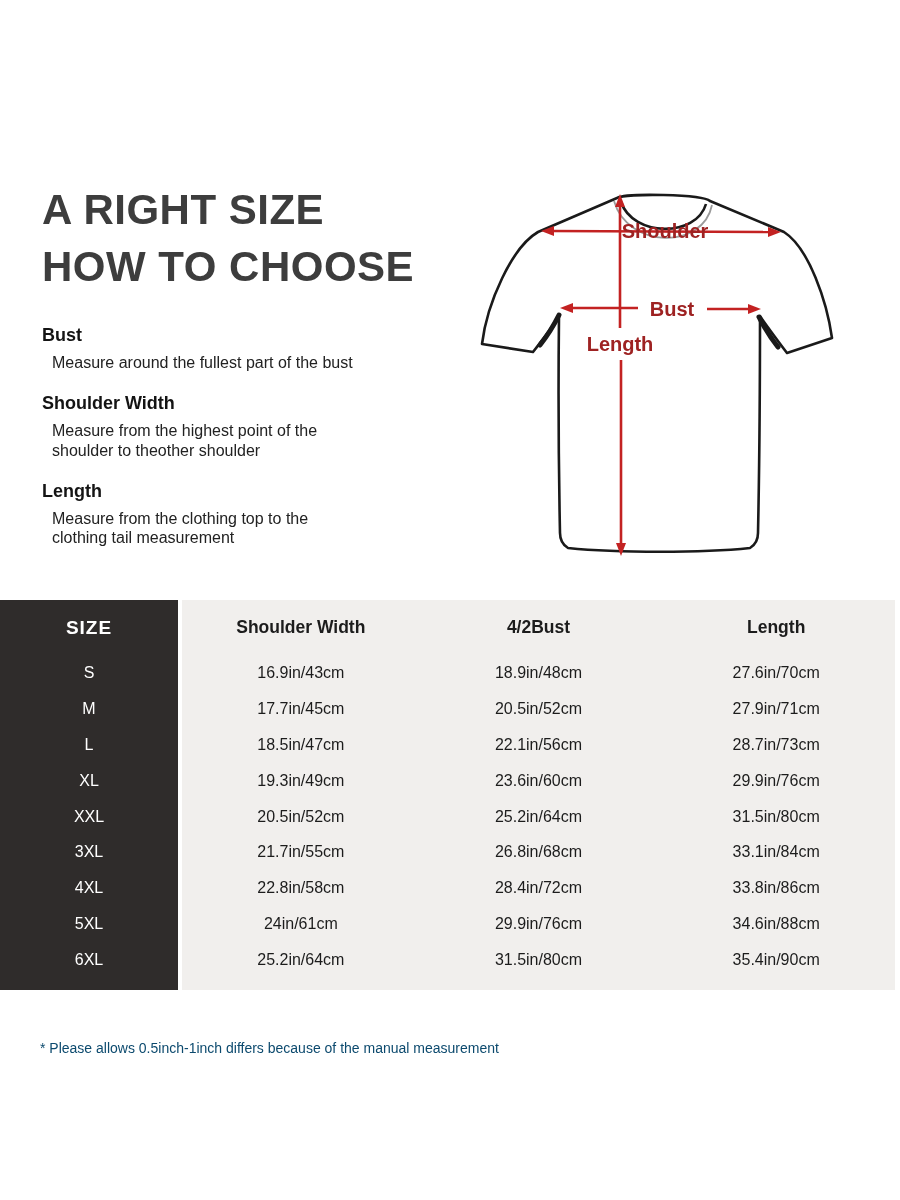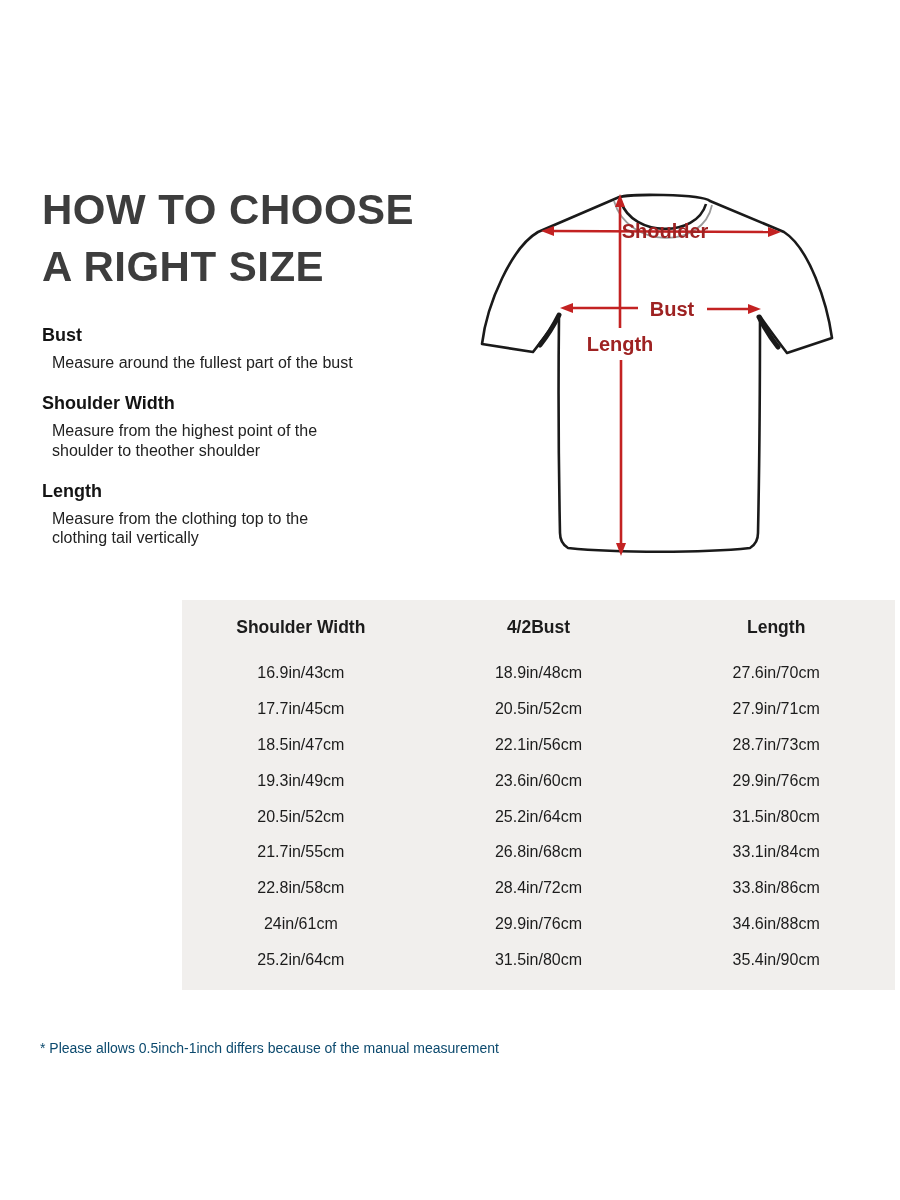--- a/index.html
+++ b/index.html
@@ -44,38 +44,38 @@
   .cell{font-size:16px;font-weight:400;text-align:center;}
   
   .footnote{position:absolute;left:40px;top:1004px;font-size:14px;color:#0c4a6e;margin-top:36px;}
 </style>
 </head>
 <body>
 
 <div class="canvas">
 
   <div class="title">
+    <div>A RIGHT SIZE</div>
     <div>HOW TO CHOOSE</div>
-    <div>A RIGHT SIZE</div>
   </div>
 
   <div class="instructions">
     <div>
       <p class="inst-heading">Bust</p>
       <p class="inst-body">Measure around the fullest part of the bust</p>
     </div>
     <div>
       <p class="inst-heading">Shoulder Width</p>
       <p class="inst-body">Measure from the highest point of the
 shoulder to theother shoulder</p>
     </div>
     <div>
       <p class="inst-heading">Length</p>
       <p class="inst-body">Measure from the clothing top to the
-clothing tail vertically</p>
+clothing tail measurement</p>
     </div>
   </div>
 
   <svg class="diagram" viewBox="0 0 400 390">
 
     <path d="M 147,13
          C 155,8 232,9 240,16
          L 314,47
          C 339,63 357,117 362,153
          L 317,168
@@ -108,20 +108,32 @@
     <text class="red-label" x="202" y="131" text-anchor="middle" fill="#9e2222">Bust</text>
 
     <line class="red-line" x1="150" y1="20" x2="150" y2="143" stroke-width="2.6" stroke="#c32222"></line>
     <line class="red-line" x1="151" y1="175" x2="151" y2="360" stroke-width="2.6" stroke="#c32222"></line>
     <polygon class="red-fill" points="150,9 145,22 155,22" fill="#c32222"></polygon>
     <polygon class="red-fill" points="151,371 146,358 156,358" fill="#c32222"></polygon>
     <text class="red-label" x="150" y="166" text-anchor="middle" fill="#9e2222">Length</text>
   </svg>
 
   <div class="size-table">
+    <div class="dark-col" style="background: rgb(47, 44, 43);">
+      <div class="size-head">SIZE</div>
+      <div class="size-label">S</div>
+      <div class="size-label">M</div>
+      <div class="size-label">L</div>
+      <div class="size-label">XL</div>
+      <div class="size-label">XXL</div>
+      <div class="size-label">3XL</div>
+      <div class="size-label">4XL</div>
+      <div class="size-label">5XL</div>
+      <div class="size-label">6XL</div>
+    </div>
 
     <div class="light-panel" style="background: rgb(241, 239, 237);">
       <div class="col-head">Shoulder Width</div>
       <div class="col-head">4/2Bust</div>
       <div class="col-head">Length</div>
 
       <div class="cell">16.9in/43cm</div>
       <div class="cell">18.9in/48cm</div>
       <div class="cell">27.6in/70cm</div>
 

